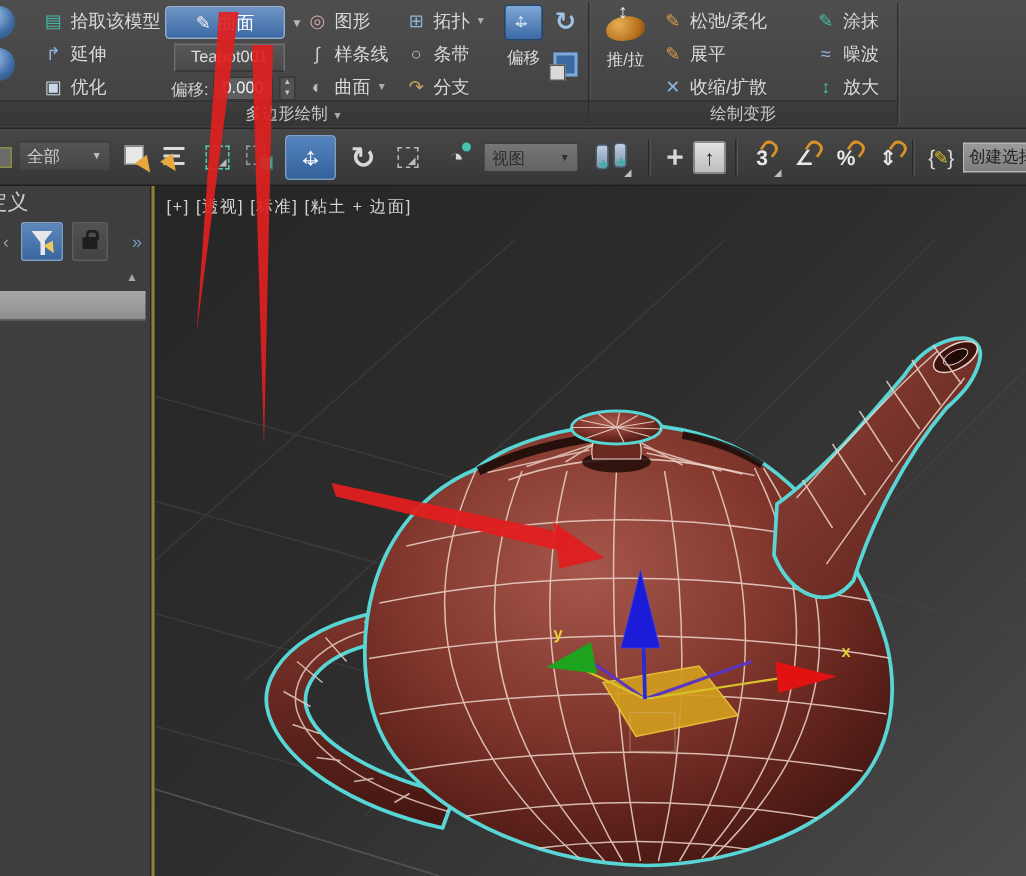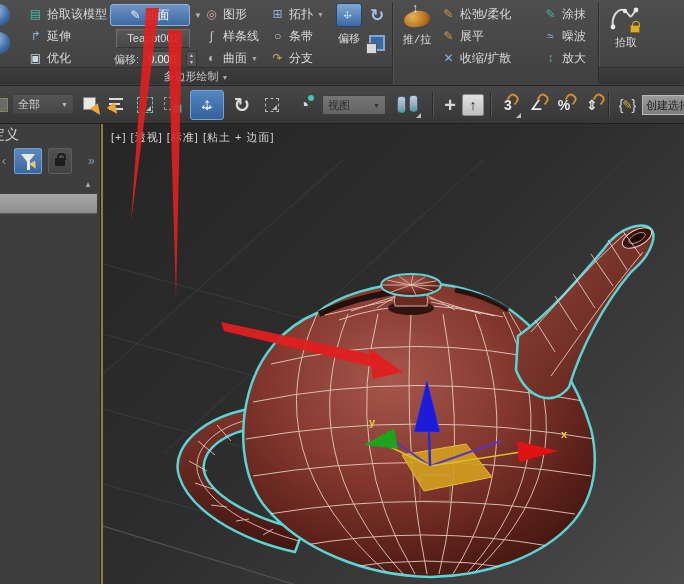--- a/index.html
+++ b/index.html
@@ -219,21 +219,21 @@
     </div>
 
     <div class="panel-sep" style="left:392px;"></div>
 
     <div class="panel" style="left:393px;width:205px;">
       <div class="bigbtn" style="left:6px;width:36px;">
         <span class="pp-icon">
             <i class="pp-blob"></i>
             <span class="pp-arrow">↕</span>
           </span>
-        <span style="width:30px;line-height:12px;font-family:Liberation Mono, monospace;">推/拉</span>
+        <span style="width:30px;line-height:12px;">推/拉</span>
       </div>
 
       <div class="rowtool" style="left:48px;top:4px;">
         <span class="gicon" style="color:#d89b4a;">✎</span>
         <span>松弛/柔化</span>
       </div>
       <div class="rowtool" style="left:48px;top:26px;">
         <span class="gicon" style="color:#d89b4a;">✎</span>
         <span>展平</span>
       </div>
@@ -248,40 +248,25 @@
       </div>
       <div class="rowtool" style="left:150px;top:26px;">
         <span class="gicon" style="color:#8fb2d9;">≈</span>
         <span>噪波</span>
       </div>
       <div class="rowtool" style="left:150px;top:48px;">
         <span class="gicon" style="color:#49b8a8;">↕</span>
         <span>放大</span>
       </div>
 
+      <div class="panel-label"><span>绘制变形</span></div>
     </div>
 
     <div class="panel-sep" style="left:598px;"></div>
 
-    <div class="panel" style="left:599px;width:85px;">
-      <div class="bigbtn" style="left:5px;width:44px;">
-        <span class="pick-icon">
-          <svg width="34" height="30">
-              <path d="M4 24 C 2 12 10 4 16 8 C 22 12 20 18 26 8" fill="none" stroke="#d8d8d8" stroke-width="2"></path>
-          <circle cx="4" cy="24" r="2.4" fill="#e8e8e8"></circle>
-              <circle cx="27" cy="7" r="2.4" fill="#e8e8e8"></circle>
-              <circle cx="16" cy="8" r="2.2" fill="#e8e8e8"></circle>
-            </svg>
-          <i class="lock-gold"></i>
-        </span>
-        <span>拾取</span>
-      </div>
-
-      <div class="panel-label"></div>
-    </div>
   </div>
 
   <div class="toolbar2">
     <div class="part-ic"></div>
 
     <div class="dd dd-filter" style="left:12px;top:8px;width:62px;">
       <span>全部</span>
       <span class="caret">▼</span>
     </div>
 

